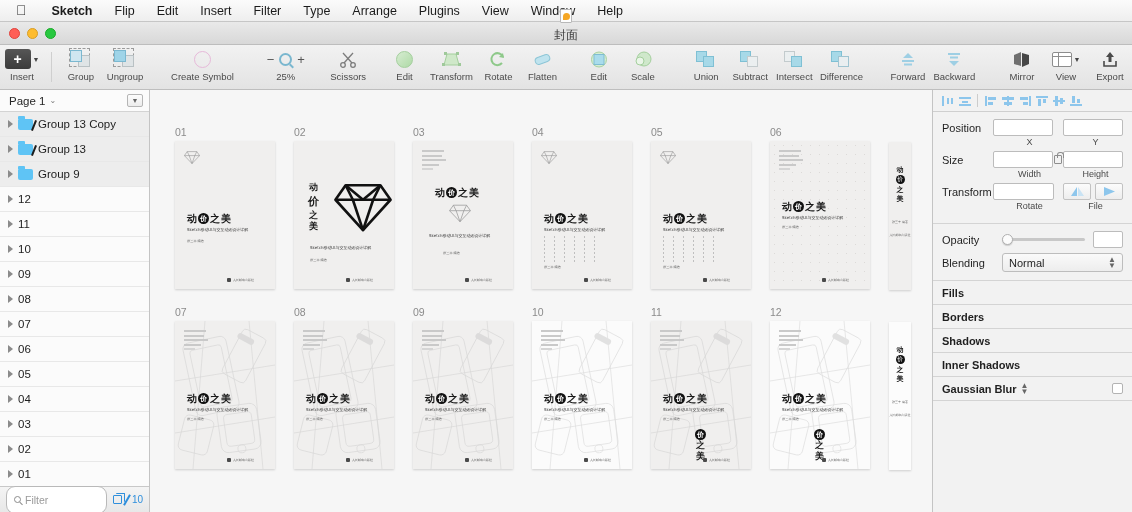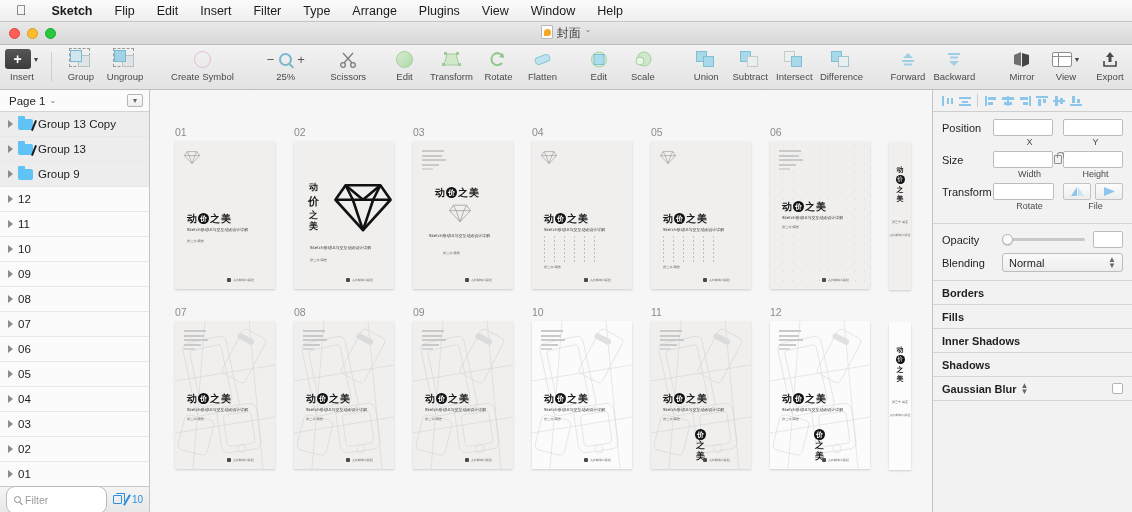--- a/index.html
+++ b/index.html
@@ -26,21 +26,21 @@
   .titlebar{
     height:23px; background:linear-gradient(#e9e9e9,#d8d8d8);
     border-bottom:1px solid #bdbdbd; position:relative;
     display:flex; align-items:center; justify-content:center;
   }
   .traffic{ position:absolute; left:9px; top:0; height:23px; display:flex; align-items:center; gap:7px;}
   .dot{ width:11px; height:11px; border-radius:50%; }
   .dot.r{ background:#ff5f57; border:0.5px solid #e0443e;}
   .dot.y{ background:#febc2e; border:0.5px solid #d89d26;}
   .dot.g{ background:#28c840; border:0.5px solid #1aab29;}
-  .doc-title{ display:flex; gap:4px; font-size:12px; color:#3a3a3a;}
+  .doc-title{ display:flex; align-items:center; gap:4px; font-size:12px; color:#3a3a3a;flex-direction:column;}
   .doc-icon{
     width:12px; height:14px; background:#fdfdfd; border:1px solid #b8b8b8;
     border-radius:1px; position:relative;
   }
   .doc-icon:after{
     content:""; position:absolute; left:2px; top:3px; width:7px; height:7px;
     background:#f5a623; border-radius:50% 50% 50% 0;
   }
   .caret-small{ font-size:8px; color:#7a7a7a; }
 
@@ -1214,36 +1214,36 @@
         <span class="select">
           <span>Normal</span>
           <span class="stepper">▲<br>▼</span>
         </span>
       </div>
     </div>
 
     <div id="sections">
         <div class="sec-head">
           <span class="lft">
+            <span>Fills</span>
+          </span>
+        </div>
+        <div class="sec-head">
+          <span class="lft">
             <span>Borders</span>
           </span>
         </div>
         <div class="sec-head">
           <span class="lft">
-            <span>Fills</span>
+            <span>Shadows</span>
           </span>
         </div>
         <div class="sec-head">
           <span class="lft">
             <span>Inner Shadows</span>
-          </span>
-        </div>
-        <div class="sec-head">
-          <span class="lft">
-            <span>Shadows</span>
           </span>
         </div>
         <div class="sec-head">
           <span class="lft">
             <span>Gaussian Blur</span>
             <span class="stepper">▲<br>▼</span>
           </span>
           <span class="chk"></span>
         </div>
       </div>

